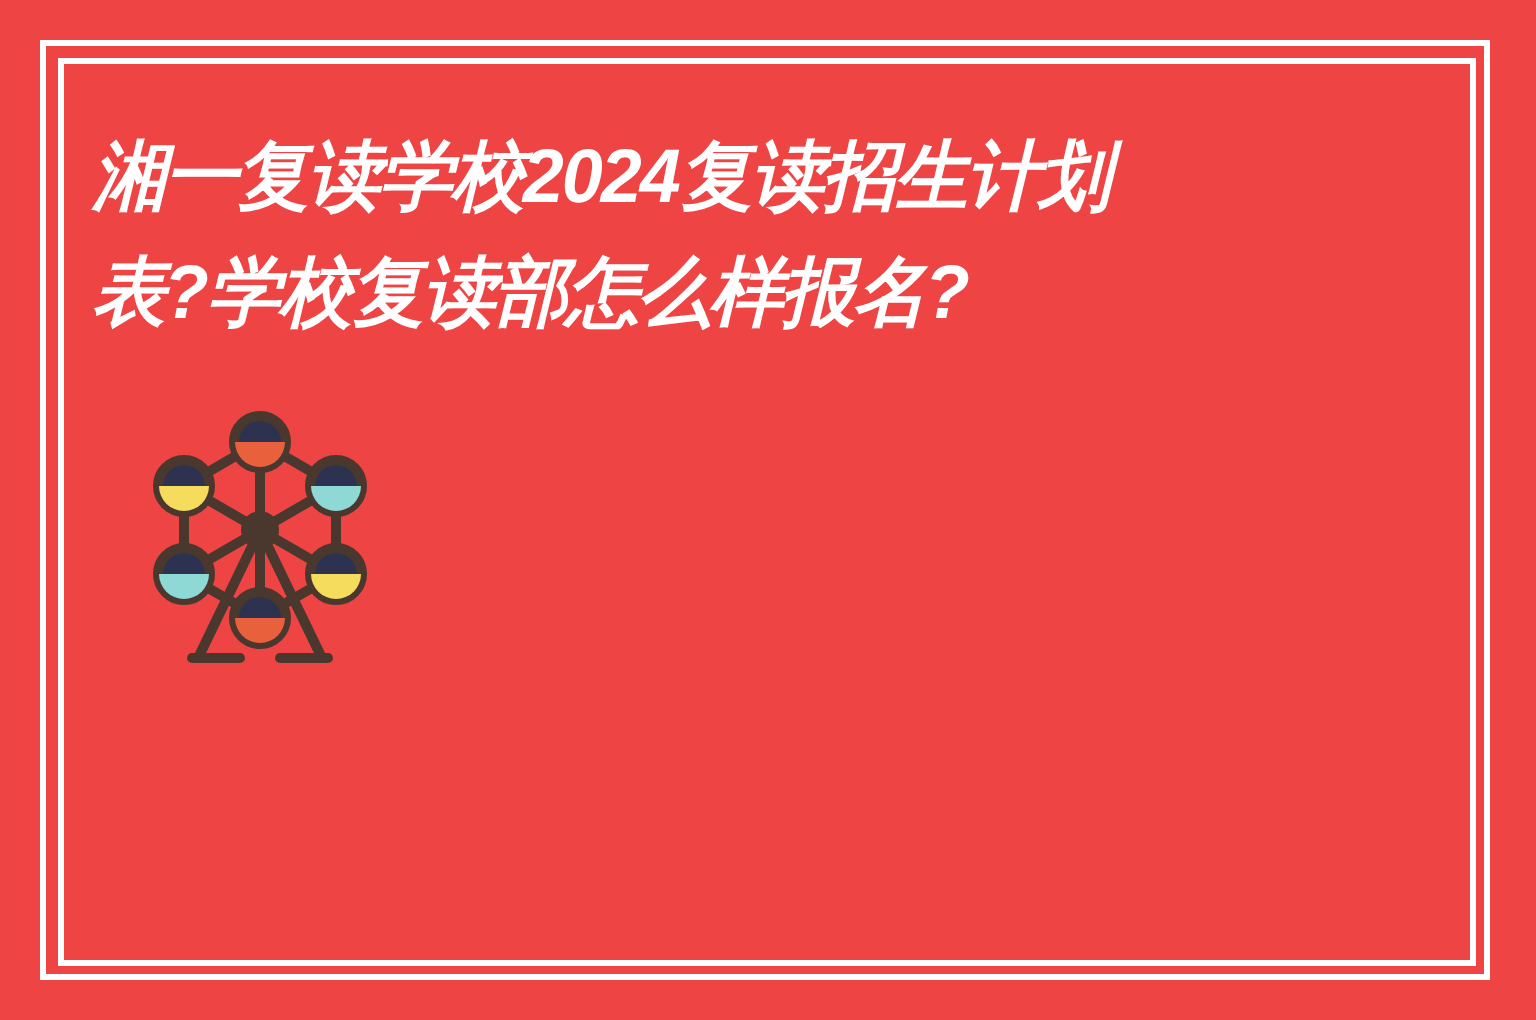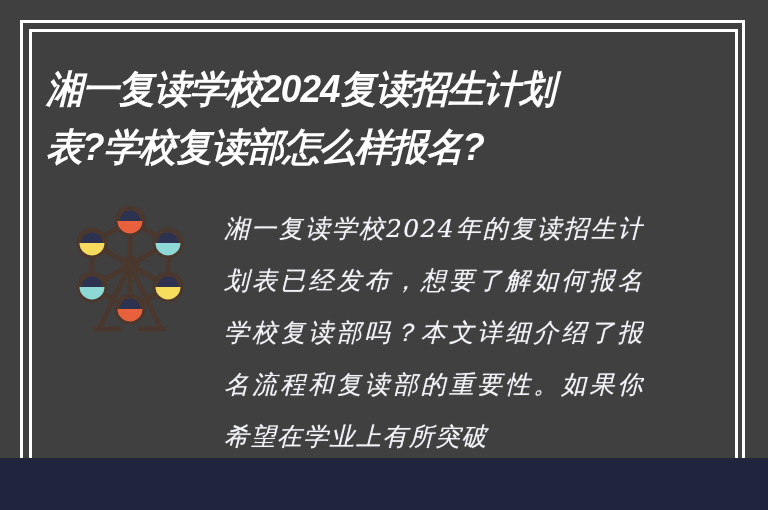--- a/index.html
+++ b/index.html
@@ -7,23 +7,23 @@
     padding: 0;
     background: #20243c;
   }
   body {
     font-family: "Liberation Sans", sans-serif;
   }
 
   #canvas {
     position: relative;
     width: 768px;
-    height: 458px;
+    height: 510px;
     overflow: hidden;
-    background: #404040;
+    background: #ef4444;
   }
 
   
   .frame-outer {
     position: absolute;
     left: 20px;
     top: 20px;
     width: 725px;
     height: 470px;
     border: 3px solid #ffffff;
@@ -147,17 +147,14 @@
         <circle cx="98" cy="84" r="13" fill="#2d3250" stroke="#4a382f" stroke-width="5"></circle>
         <path d="M85.5 84 A12.5 12.5 0 0 0 110.5 84 Z" fill="#f6dc5c"></path>
       </g>
       <g>
         <circle cx="60" cy="106" r="13" fill="#2d3250" stroke="#4a382f" stroke-width="5"></circle>
         <path d="M47.5 106 A12.5 12.5 0 0 0 72.5 106 Z" fill="#e8603c"></path>
       </g>
     </svg>
   </div>
 
-  <div class="body-block">
-    <div class="body-text">湘一复读学校2024年的复读招生计划表已经发布，想要了解如何报名学校复读部吗？本文详细介绍了报名流程和复读部的重要性。如果你希望在学业上有所突破</div>
-  </div>
 
 </div>
 
 </body></html>

